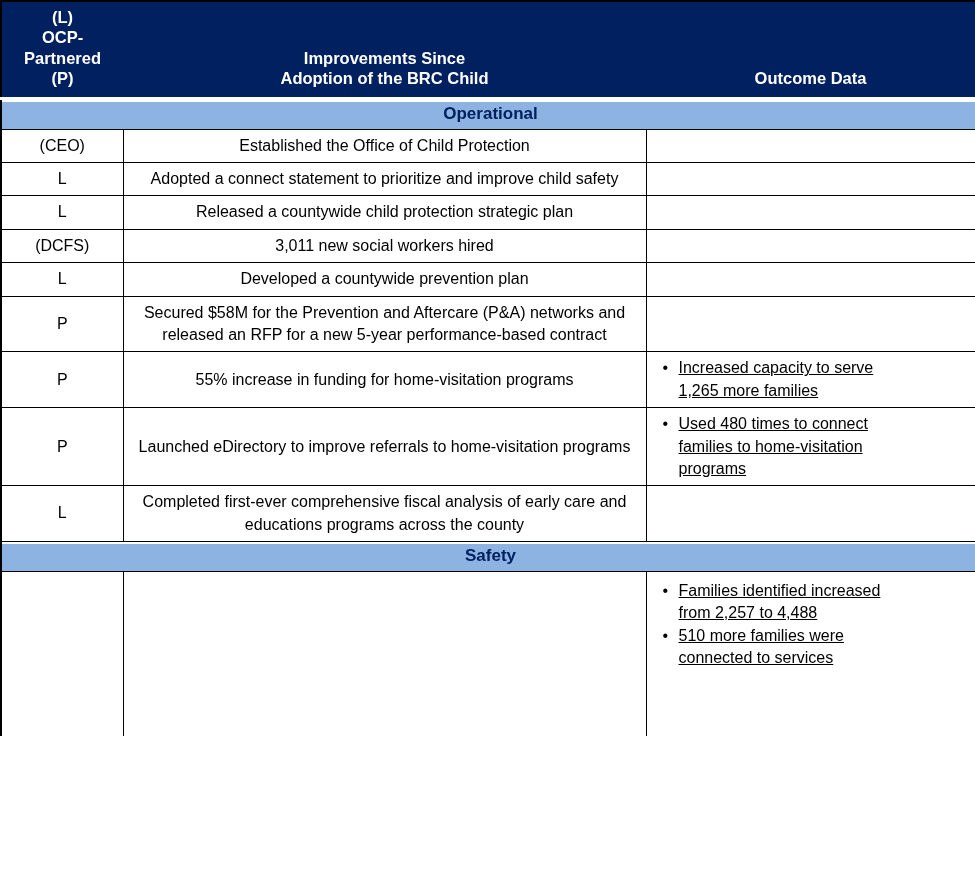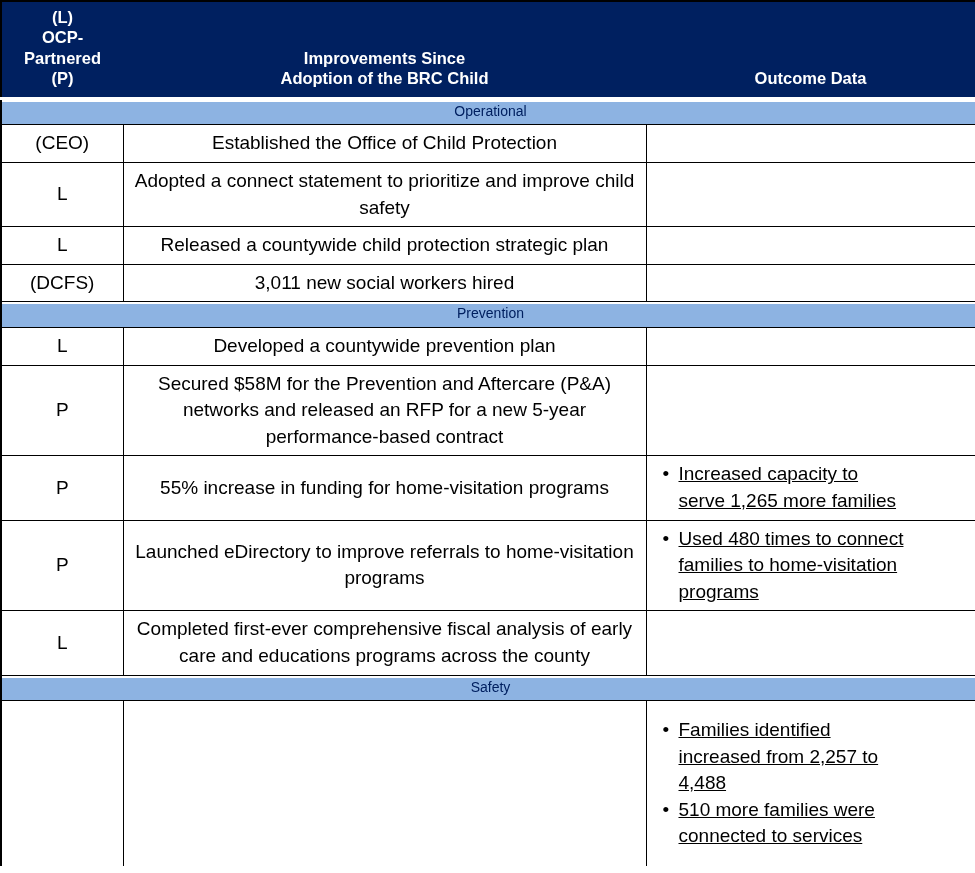--- a/index.html
+++ b/index.html
@@ -30,53 +30,53 @@
     text-align:center;
     vertical-align:bottom;
     white-space:pre-line;
     padding:5px 6px 8px 6px;
     border:none;
     border-bottom:3px solid #ffffff;
   }
   td{
     border:1.5px solid var(--border-color);
     color:var(--body-text);
-    font-size:19px;
+    font-size:16px;
     line-height:1.4;
     vertical-align:middle;
   }
   td.partner-cell{text-align:center;padding:5px 4px;}
   td.improvement-cell{padding:5px 10px;text-align:center;}
   td.outcome-cell{padding:5px 8px 5px 12px;}
   td.section-cell{
     background:var(--section-bg);
     color:var(--section-text);
-    font-weight:normal;
-    font-size:14px;
+    font-weight:bold;
+    font-size:17px;
     text-align:center;
     padding:2px 4px 3px 8px;
     border-top:1px solid var(--border-color);
     box-shadow:inset 0 2px 0 #ffffff;
   }
   .bullet-item{
     position:relative;
     padding-left:20px;
     max-width:250px;
     text-decoration:underline;
   }
   .bullet-item::before{
     content:"\2022";
     position:absolute;
     left:4px;
   }
   tr.cutoff-row td{
     height:165px;
     vertical-align:top;
     border-bottom:none;
-    padding-top:16px;
+    padding-top:8px;
   }
 </style>
 </head>
 <body>
 
 <div class="page">
   <table class="brc-table">
     <colgroup>
       <col style="width:122px">
       <col style="width:523px">
@@ -111,23 +111,20 @@
           <td class="partner-cell">L</td>
           <td class="improvement-cell">Released a countywide child protection strategic plan</td>
           <td class="outcome-cell"></td>
         </tr>
         <tr>
           <td class="partner-cell">(DCFS)</td>
           <td class="improvement-cell">3,011 new social workers hired</td>
           <td class="outcome-cell"></td>
         </tr>
         <tr>
-          <td colspan="3" class="section-cell">Prevention</td>
-        </tr>
-        <tr>
           <td class="partner-cell">L</td>
           <td class="improvement-cell">Developed a countywide prevention plan</td>
           <td class="outcome-cell"></td>
         </tr>
         <tr>
           <td class="partner-cell">P</td>
           <td class="improvement-cell">Secured $58M for the Prevention and Aftercare (P&amp;A) networks and released an RFP for a new 5-year performance-based contract</td>
           <td class="outcome-cell"></td>
         </tr>
         <tr>

